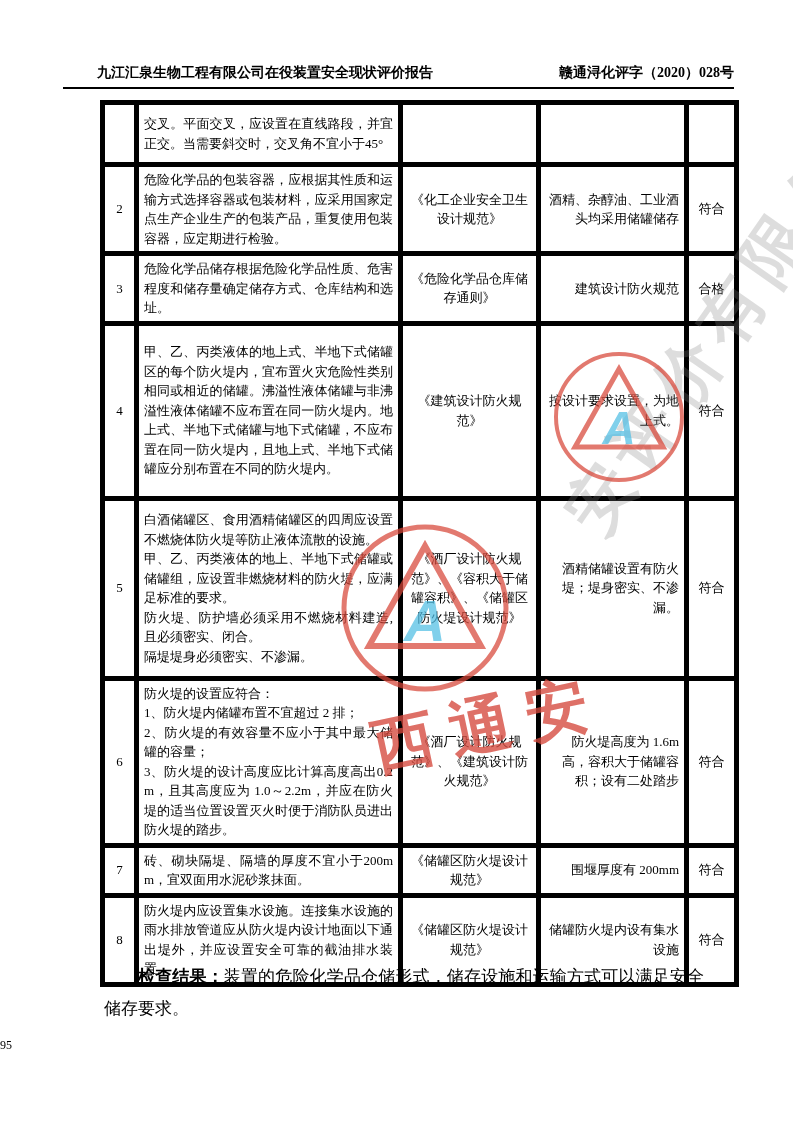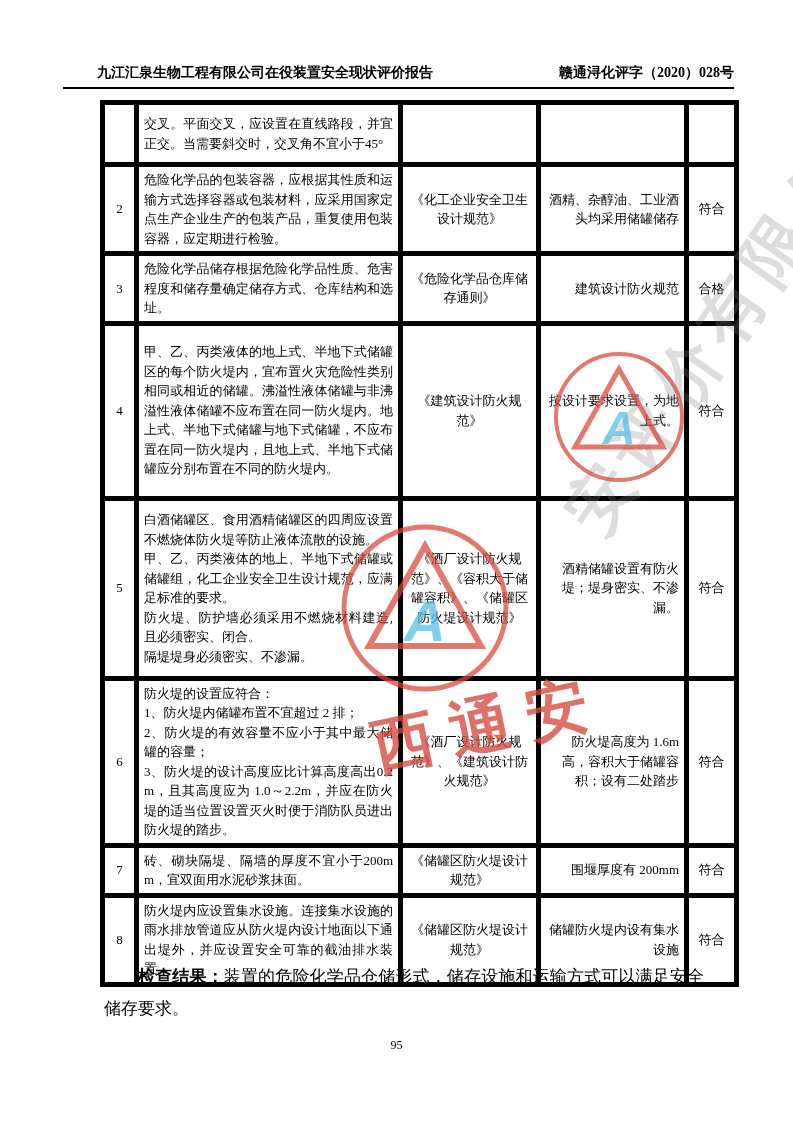--- a/index.html
+++ b/index.html
@@ -28,21 +28,21 @@
   td.c-standard{text-align:center;}
   td.c-actual{text-align:right;font-family:Liberation Serif, serif;}
   td.c-conclusion{text-align:center;margin-top:43px;}
   .result{
     position:absolute;top:944px;left:104px;width:600px;
     font-size:17px;line-height:1.9;text-indent:2em;text-align:justify;
   }
   .result .label{font-weight:bold;}
   .page-num{
     position:absolute;top:1038px;left:0;width:100%;
-    text-align:center;font-size:12px;
+    font-size:12px;
   }
   .wm-layer{position:absolute;inset:0;pointer-events:none;overflow:hidden;}
   .wm{position:absolute;pointer-events:none;white-space:nowrap;}
   .wm-gray{
     color:rgba(130,130,130,0.27);font-weight:bold;letter-spacing:10px;
     font-size:66px;transform:rotate(-55deg);transform-origin:left top;
     left:545px;top:500px;
   }
   .wm-red-text{
     color:rgba(213,72,60,0.78);font-weight:bold;letter-spacing:16px;
@@ -96,21 +96,21 @@
       <tr style="height:175px">
         <td class="c-num">4</td>
         <td class="c-content">甲、乙、丙类液体的地上式、半地下式储罐区的每个防火堤内，宜布置火灾危险性类别相同或相近的储罐。沸溢性液体储罐与非沸溢性液体储罐不应布置在同一防火堤内。地上式、半地下式储罐与地下式储罐，不应布置在同一防火堤内，且地上式、半地下式储罐应分别布置在不同的防火堤内。</td>
         <td class="c-standard">《建筑设计防火规范》</td>
         <td class="c-actual">按设计要求设置，为地上式。</td>
         <td class="c-conclusion">符合</td>
       </tr>
       <tr style="height:180px">
         <td class="c-num">5</td>
         <td class="c-content">白酒储罐区、食用酒精储罐区的四周应设置不燃烧体防火堤等防止液体流散的设施。
-甲、乙、丙类液体的地上、半地下式储罐或储罐组，化工企业安全卫生设计规范，应满足标准的要求。
+甲、乙、丙类液体的地上、半地下式储罐或储罐组，应设置非燃烧材料的防火堤，应满足标准的要求。
 防火堤、防护墙必须采用不燃烧材料建造,且必须密实、闭合。
 隔堤堤身必须密实、不渗漏。</td>
         <td class="c-standard">《酒厂设计防火规范》、《容积大于储罐容积》、《储罐区防火堤设计规范》</td>
         <td class="c-actual">酒精储罐设置有防火堤；堤身密实、不渗漏。</td>
         <td class="c-conclusion">符合</td>
       </tr>
       <tr style="height:160px">
         <td class="c-num">6</td>
         <td class="c-content">防火堤的设置应符合：
 1、防火堤内储罐布置不宜超过 2 排；

